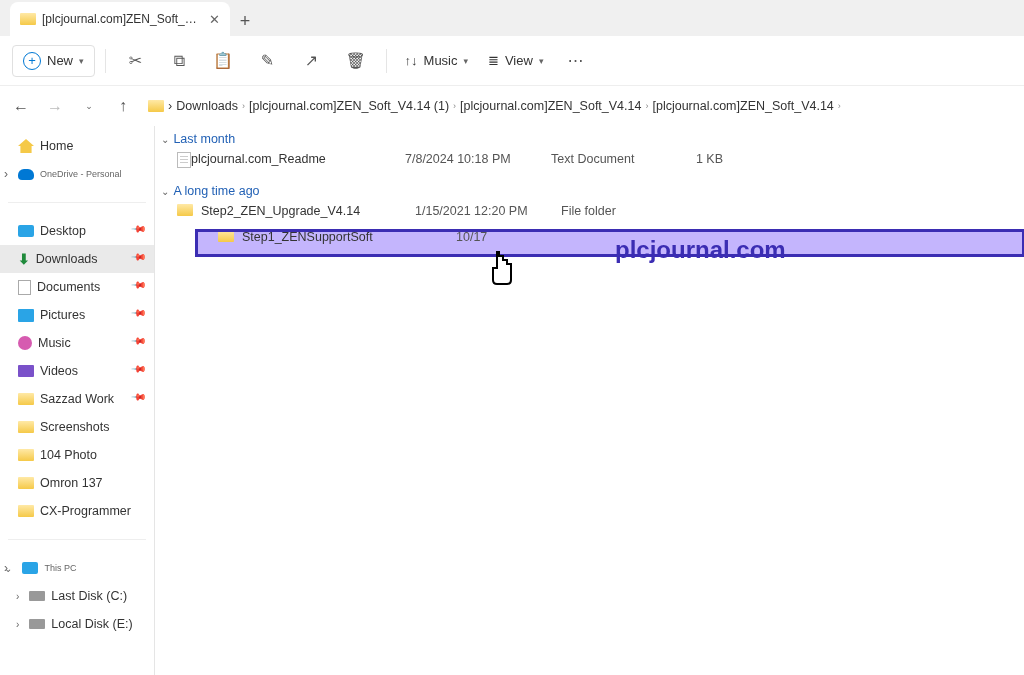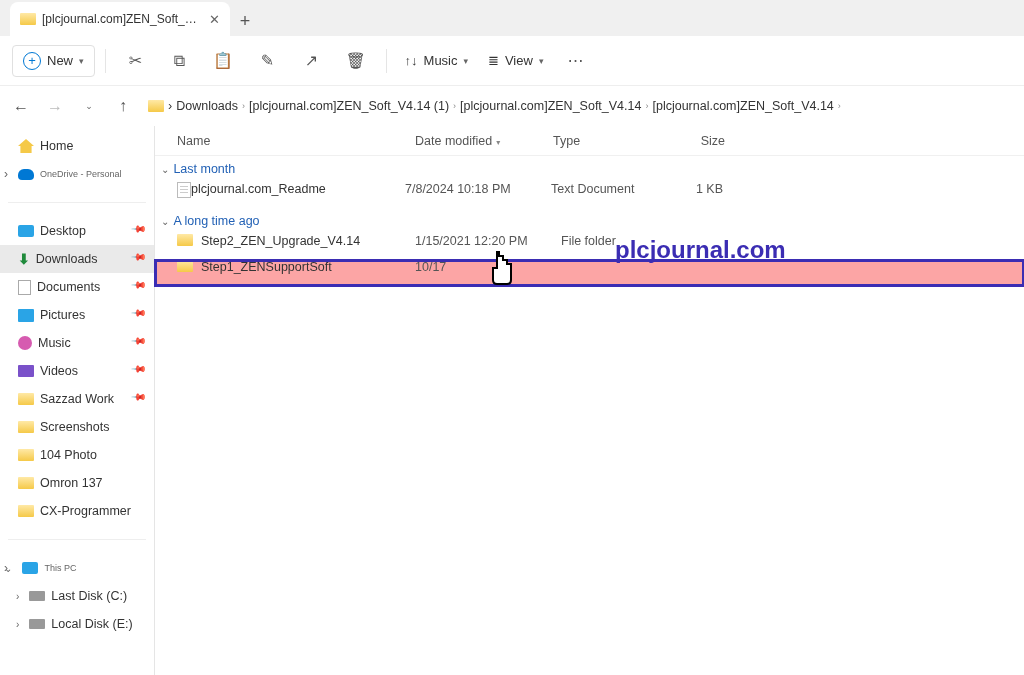--- a/index.html
+++ b/index.html
@@ -44,21 +44,21 @@
   .col-name { width: 238px; }
   .col-date { width: 138px; }
   .col-type { width: 104px; }
   .col-size { width: 78px; text-align:right; padding-right:10px; }
   .dropmark { font-size:8px; color:#888; margin-left:2px;}
 
   .group { height: 26px; display: flex; align-items: center; padding-left: 6px; font-size: 12.5px; color: #2261b5; gap: 4px; }
   .group .g-chev { font-size: 10px; color: #666; }
 
   .row { height: 26px; display: flex; align-items: flex-start; padding-left: 22px; font-size: 12.5px; }
-  .row.sel { background: #fca5a5; outline: 3px solid #3b2db3; outline-offset:-2px; }
+  .row.sel { background: #c4b5fd; outline: 3px solid #3b2db3; outline-offset:-2px;margin-left:41px; }
   .row .name { width: 214px; }
   .row .date { width: 138px; color:#555; }
   .row .type { width: 104px; color:#555;margin-left:8px; }
   .row .size { width: 78px; text-align:right; color:#555; padding-right:10px; }
 
   .watermark { position: absolute; left: 460px; top: 110px; font-size: 24px; font-weight: bold; color: #3b2db3; }
   .cursor { position:absolute; left: 330px; top: 124px; font-size: 34px; }
   .mini-folder { width:16px; height:12px; background: linear-gradient(#ffe9a6,#f5c948); border-radius:1px; display:inline-block;}
   .textfile { width:14px; height:16px; border:1px solid #bbb; background:#fff; position:relative;}
   .textfile::after{content:"";position:absolute;left:2px;top:3px;right:2px;height:1px;background:#ccc;box-shadow:0 3px #ccc,0 6px #ccc;}
@@ -219,26 +219,20 @@
         <span>Last Disk (C:)</span>
       </div>
     <div class="side-item sub">
         <span style="margin-left:-14px;margin-right:4px;font-size:10px;color:#666;">›</span>
         <span class="drive-ico"></span>
         <span>Local Disk (E:)</span>
       </div>
   </div>
 
   <div class="main">
-    <div class="headers">
-      <div class="col-name"><span>Name</span></div>
-      <div class="col-date"><span>Date modified</span><span class="dropmark"> ▾</span></div>
-      <div class="col-type"><span>Type</span></div>
-      <div class="col-size"><span>Size</span></div>
-    </div>
 
     <div class="group">
         <span class="g-chev">⌄</span>
         <span>Last month</span>
       </div>
 
     <div class="row">
       <span class="textfile"></span>
       <span class="name">plcjournal.com_Readme</span>
       <span class="date">7/8/2024 10:18 PM</span>

